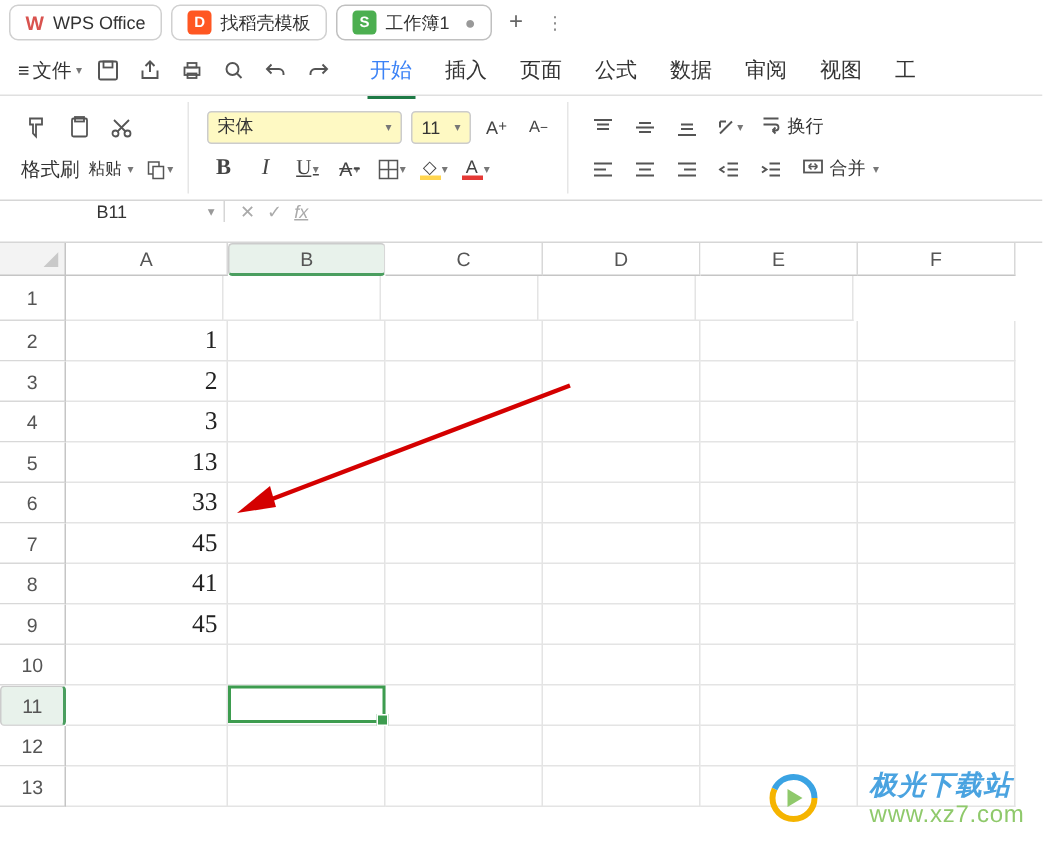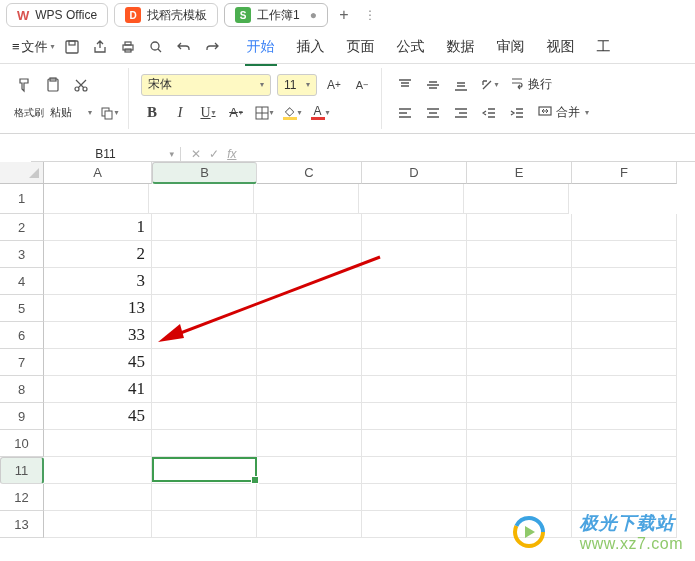--- a/index.html
+++ b/index.html
@@ -38,21 +38,21 @@
 .sel.size { width: 40px; justify-content: space-between; }
 .mini { width: 22px; height: 22px; display: inline-flex; align-items: center; justify-content: center; font-size: 13px; color: #444; border-radius: 3px; }
 .mini.b { font-weight: bold; font-family: "Times New Roman"; font-size: 15px; }
 .mini.i { font-style: italic; font-family: "Times New Roman"; font-size: 15px; }
 .mini.u { text-decoration: underline; font-family: "Times New Roman"; font-size: 14px; }
 .mini.s { text-decoration: line-through; font-size: 13px; }
 .colorbar { display:inline-block; width:14px; border-bottom:3px solid; text-align:center; font-size:12px; line-height:12px;}
 .wrap-btn { display: flex; align-items: center; gap: 4px; font-size: 12px; padding: 0 4px; }
 
 
-.fx-bar { display: flex; align-items: flex-end; height: 28px; border-bottom: 1px solid #d6d6d6; margin-left: 31px; }
+.fx-bar { display: flex; align-items: flex-start; height: 28px; border-bottom: 1px solid #d6d6d6; }
 .name-box { width: 150px; border-right: 1px solid #d6d6d6; display: flex; align-items: center; justify-content: center; font-size: 12px; position: relative; }
 .name-box .dd2 { position: absolute; right: 6px; color: #999; font-size: 9px; }
 .fx-btns { display: flex; align-items: center; gap: 8px; padding: 0 10px; color: #aaa; }
 .fx-input { flex: 1; height: 100%; }
 
 
 .grid-wrap { position: relative; }
 .corner { width: 44px; height: 22px; border-right: 1px solid #c5c5c5; border-bottom: 1px solid #c5c5c5; background: #f3f3f3; display:flex; align-items:center; justify-content:flex-end; padding-right:4px; color:#999;}
 .col-headers { display: flex; position: absolute; left: 44px; top: 0; }
 .ch { height: 22px; border-right: 1px solid #d8d8d8; border-bottom: 1px solid #c5c5c5; background: #fff; display: flex; align-items: center; justify-content: center; font-size: 13px; color: #555; }
@@ -181,22 +181,22 @@
         <span class="ico">
             <svg width="16" height="16" viewBox="0 0 16 16">
               <circle cx="4" cy="12" r="2" fill="none" stroke="#555" stroke-width="1.2"></circle>
               <circle cx="12" cy="12" r="2" fill="none" stroke="#555" stroke-width="1.2"></circle>
               <path d="M5 11L13 3M11 11L3 3" stroke="#555" stroke-width="1.2"></path>
             </svg>
           </span>
       </div>
     </div>
     <div class="row">
-      <span style="font-size:10px;">格式刷</span>
-      <span style="font-size:11px; display:flex; align-items:center; gap:15px;">
+      <span style="font-size:13px;">格式刷</span>
+      <span style="font-size:11px; display:flex; align-items:center; gap:3px;">
           <span>粘贴</span>
           <span class="dd">▾</span>
         </span>
       <span class="mini">
           <svg width="14" height="14" viewBox="0 0 14 14">
             <rect x="2" y="2" width="7" height="8" fill="none" stroke="#555"></rect>
             <rect x="5" y="5" width="7" height="8" fill="#fff" stroke="#555"></rect>
           </svg>
           <span class="dd">▾</span>
         </span>

